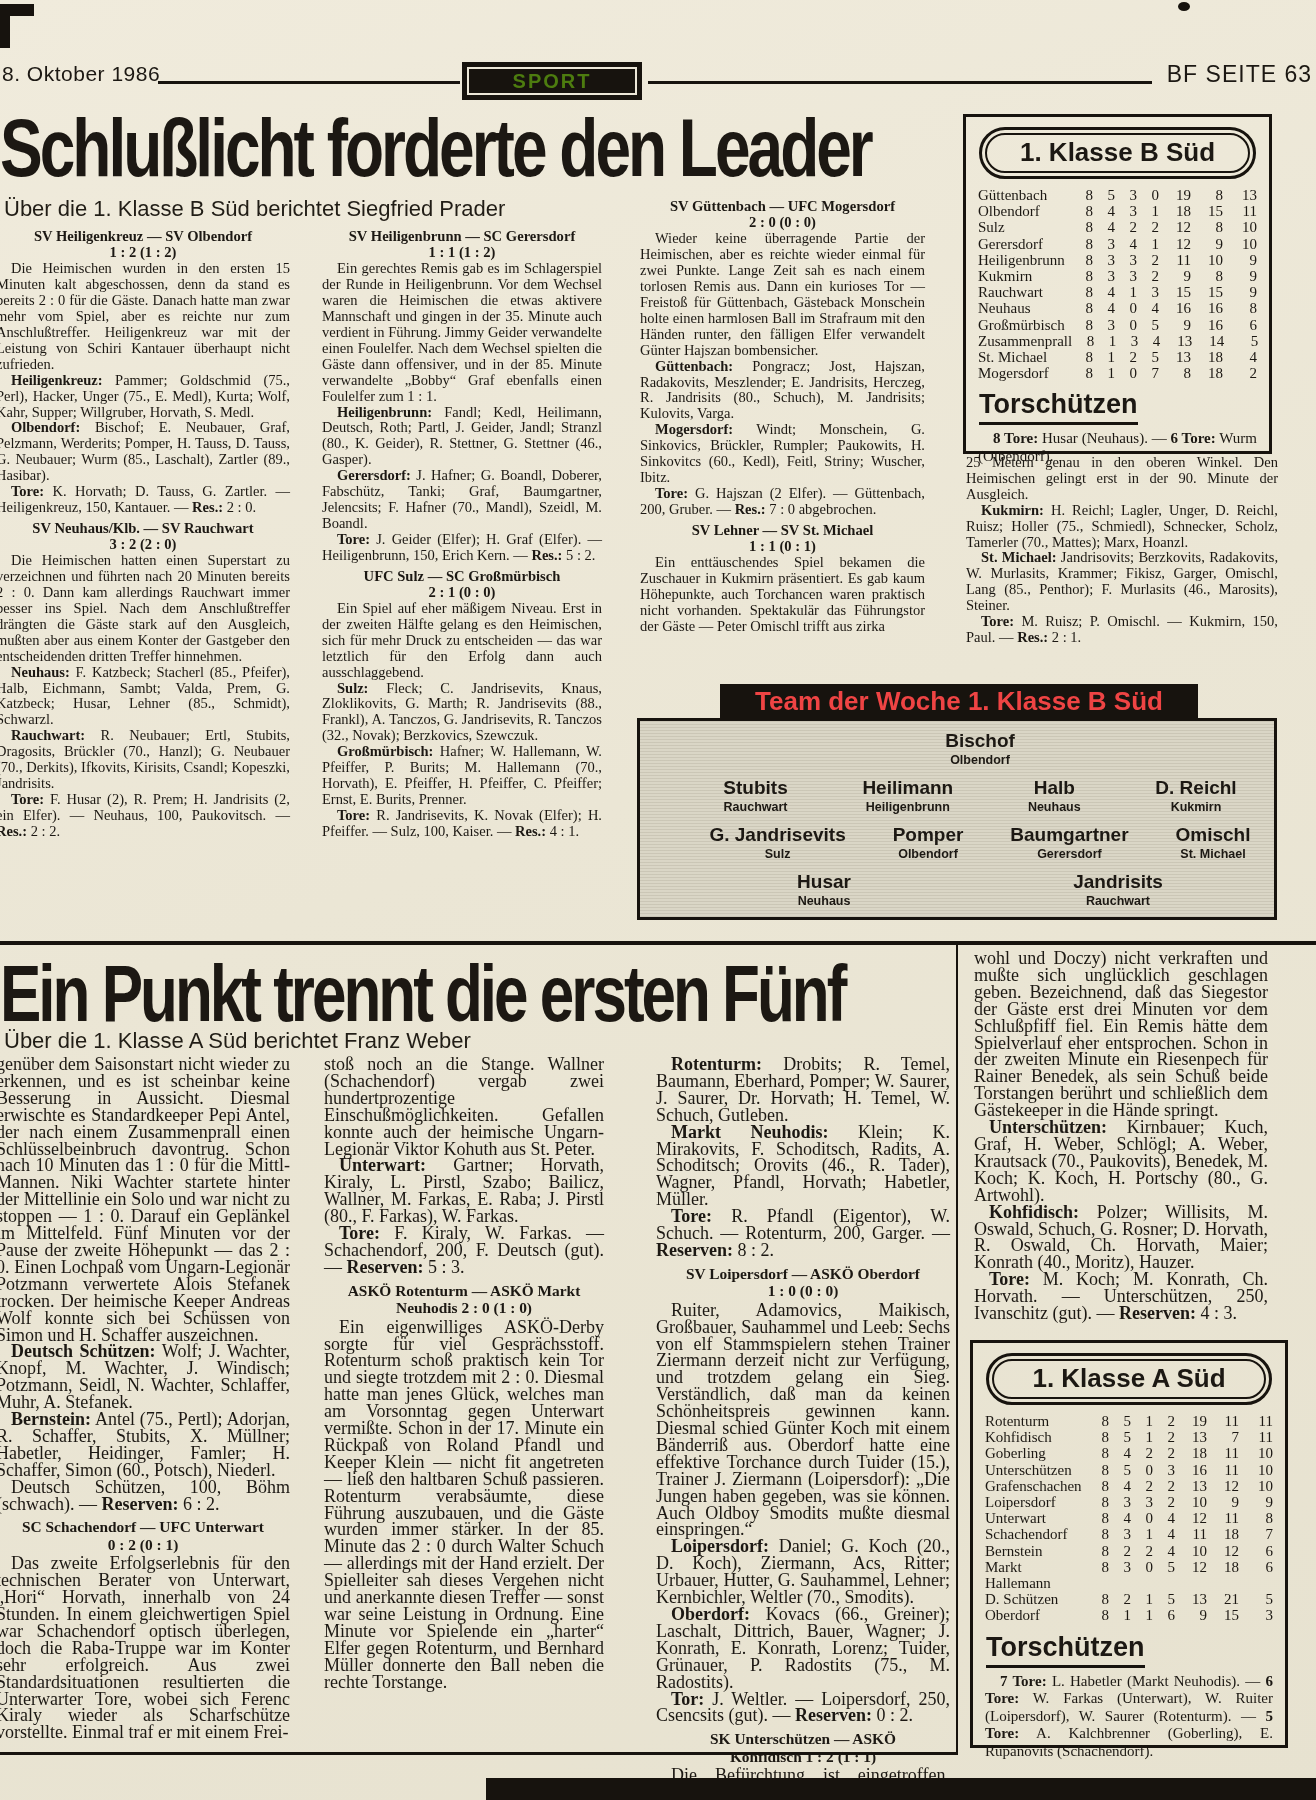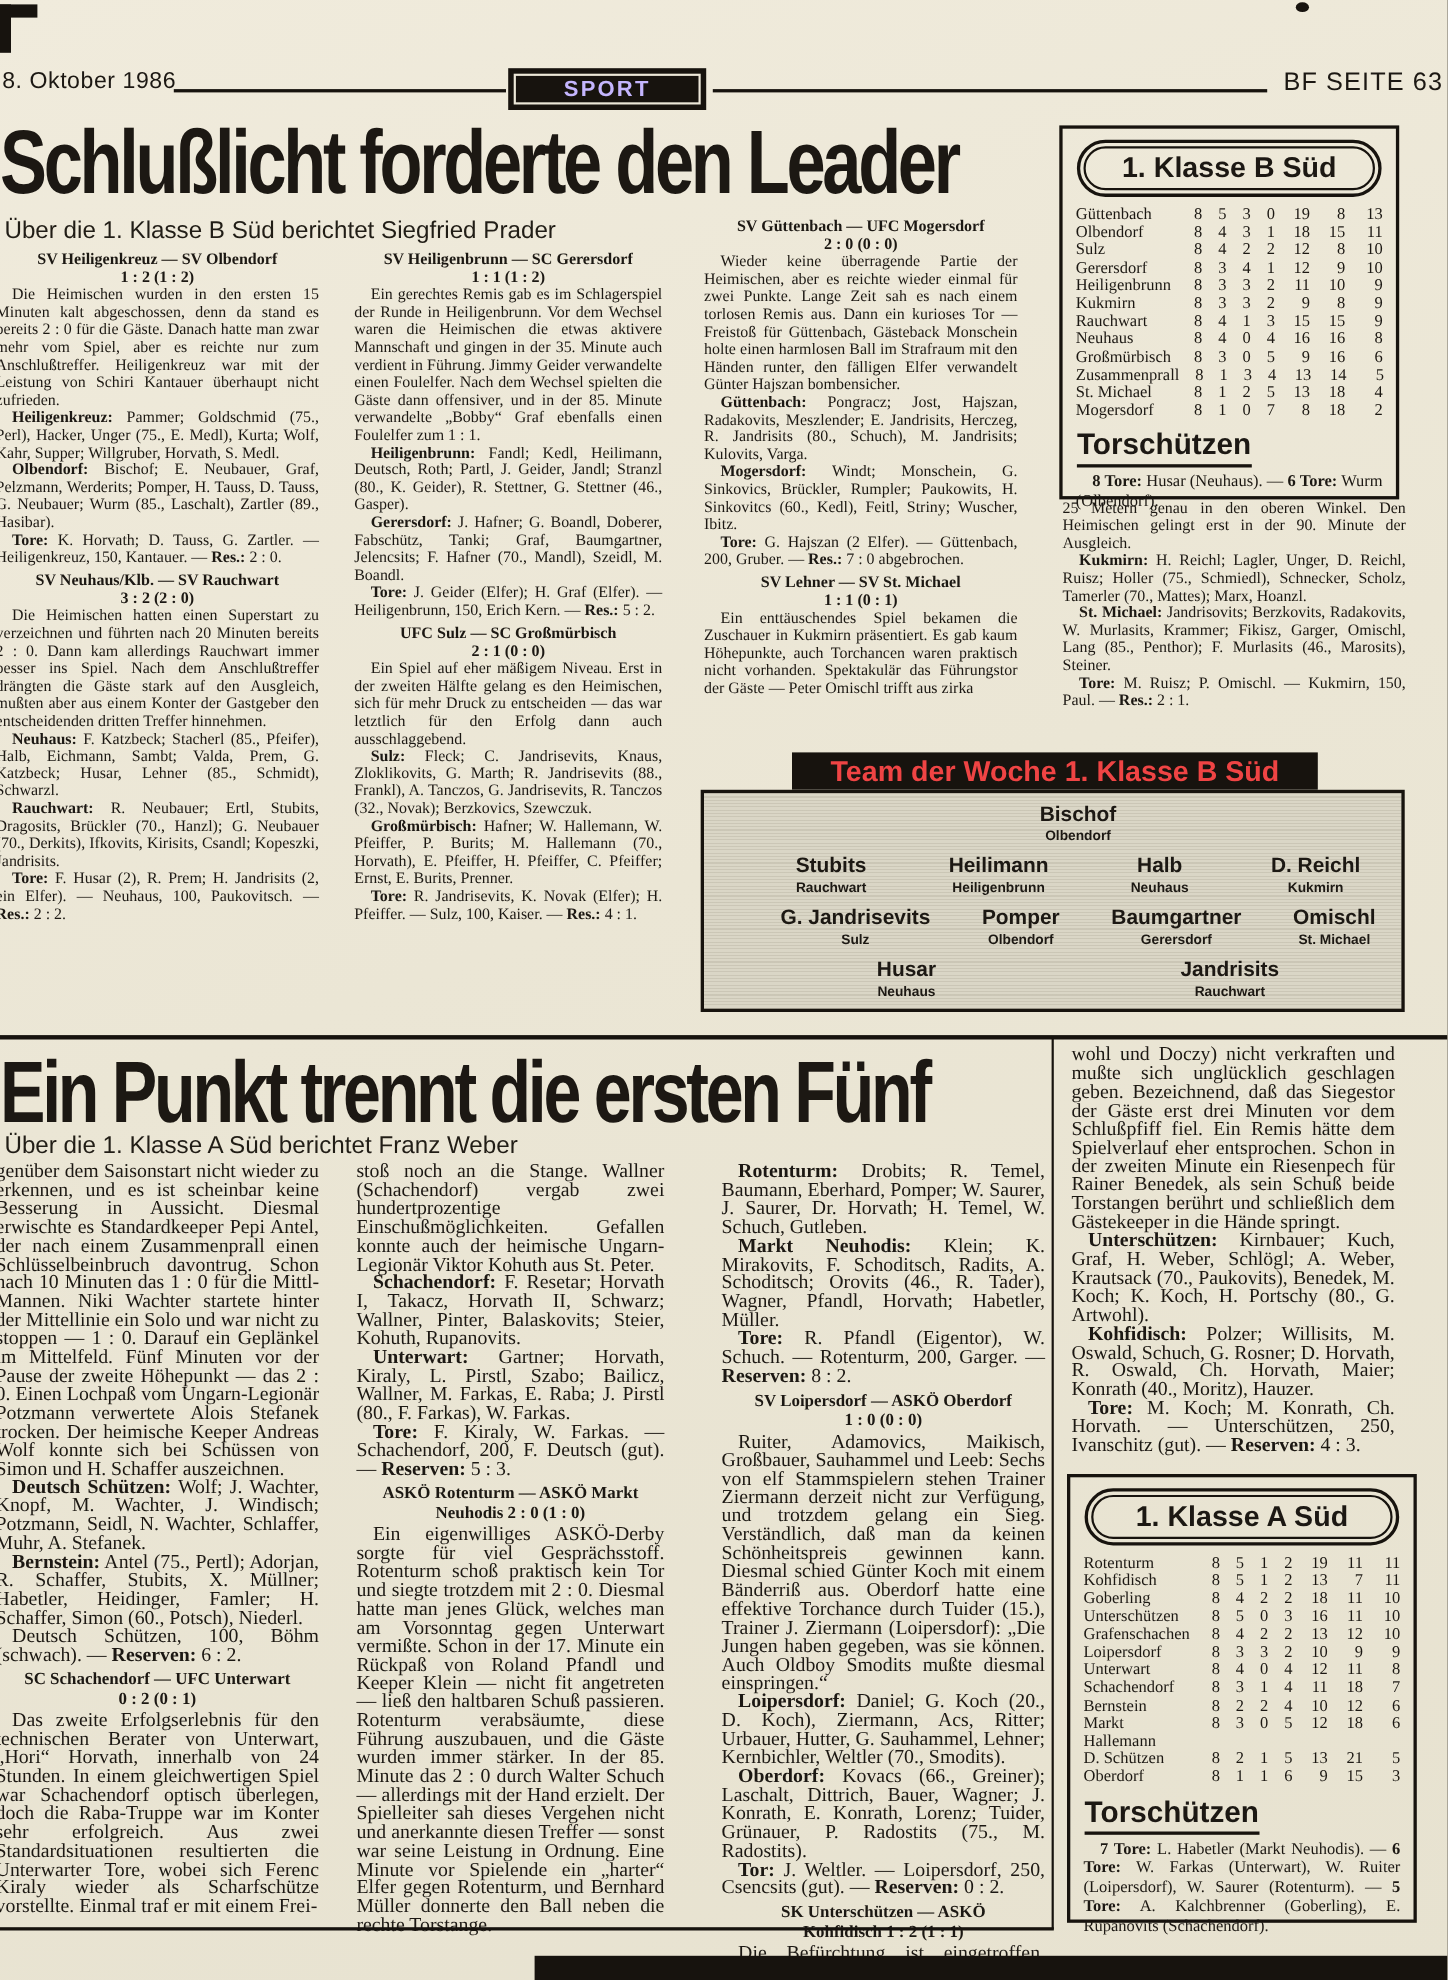--- a/index.html
+++ b/index.html
@@ -10,21 +10,21 @@
     font-family:"Liberation Serif", serif;
   }
   .abs { position:absolute; }
   .ink { background:#17130e; }
 
   
   .mast-date { left:2px; top:62px; font:21px "Liberation Sans", sans-serif; letter-spacing:.5px; }
   .page-label { right:4px; top:61px; font:23px "Liberation Sans", sans-serif; letter-spacing:1px; }
   .rule { position:absolute; background:#17130e; }
   .sport-box { left:464px; top:64px; width:176px; height:34px; background:#17130e; padding:0; box-shadow:0 0 0 2px #17130e; }
-  .sport-inner { margin:3px; height:24px; border:2px solid #ece7d8; color:#c4b5fd;
+  .sport-inner { margin:3px; height:24px; border:2px solid #ece7d8; color:#4d7c0f;
     font:bold 20px "Liberation Sans", sans-serif; letter-spacing:2px; text-align:center; line-height:24px; }
 
   
   .headline { font-family:"Liberation Sans", sans-serif; font-weight:bold; white-space:nowrap;
     letter-spacing:-3px; transform:scaleY(1.28); transform-origin:left top; }
   .h-b { left:0; top:100px; font-size:64px; }
   .h-a { left:0; top:948px; font-size:62px; }
   .byline { font:22px "Liberation Sans", sans-serif; color:#211d16; }
   .by-b { left:4px; top:196px; }
   .by-a { left:4px; top:1028px; }
@@ -346,21 +346,20 @@
       <p class="bp"><b>Bernstein:</b> Antel (75., Pertl); Adorjan, R. Schaffer, Stubits, X. Müllner; Habetler, Heidinger, Famler; H. Schaffer, Simon (60., Potsch), Niederl.</p>
       <p class="bp">Deutsch Schützen, 100, Böhm (schwach). — <b>Reserven:</b> 6 : 2.</p>
       <div class="match-h">
         <div class="mh-l">SC Schachendorf — UFC Unterwart</div>
         <div class="mh-l">0 : 2 (0 : 1)</div>
       </div>
       <p class="bp">Das zweite Erfolgserlebnis für den technischen Berater von Unterwart, „Hori“ Horvath, innerhalb von 24 Stunden. In einem gleichwertigen Spiel war Schachendorf optisch überlegen, doch die Raba-Truppe war im Konter sehr erfolgreich. Aus zwei Standardsituationen resultierten die Unterwarter Tore, wobei sich Ferenc Kiraly wieder als Scharfschütze vorstellte. Einmal traf er mit einem Frei-</p>
     </div>
   <div class="col a2" style="left:324px;top:1056px;width:280px;">
       <p class="bp noind">stoß noch an die Stange. Wallner (Schachendorf) vergab zwei hundertprozentige Einschußmöglichkeiten. Gefallen konnte auch der heimische Ungarn-Legionär Viktor Kohuth aus St. Peter.</p>
-      <p class="bp"><b>Schachendorf:</b> F. Resetar; Horvath I, Takacz, Horvath II, Schwarz; Wallner, Pinter, Balaskovits; Steier, Kohuth, Rupanovits.</p>
       <p class="bp"><b>Unterwart:</b> Gartner; Horvath, Kiraly, L. Pirstl, Szabo; Bailicz, Wallner, M. Farkas, E. Raba; J. Pirstl (80., F. Farkas), W. Farkas.</p>
       <p class="bp"><b>Tore:</b> F. Kiraly, W. Farkas. — Schachendorf, 200, F. Deutsch (gut). — <b>Reserven:</b> 5 : 3.</p>
       <div class="match-h">
         <div class="mh-l">ASKÖ Rotenturm — ASKÖ Markt</div>
         <div class="mh-l">Neuhodis 2 : 0 (1 : 0)</div>
       </div>
       <p class="bp">Ein eigenwilliges ASKÖ-Derby sorgte für viel Gesprächsstoff. Rotenturm schoß praktisch kein Tor und siegte trotzdem mit 2 : 0. Diesmal hatte man jenes Glück, welches man am Vorsonntag gegen Unterwart vermißte. Schon in der 17. Minute ein Rückpaß von Roland Pfandl und Keeper Klein — nicht fit angetreten — ließ den haltbaren Schuß passieren. Rotenturm verabsäumte, diese Führung auszubauen, und die Gäste wurden immer stärker. In der 85. Minute das 2 : 0 durch Walter Schuch — allerdings mit der Hand erzielt. Der Spielleiter sah dieses Vergehen nicht und anerkannte diesen Treffer — sonst war seine Leistung in Ordnung. Eine Minute vor Spielende ein „harter“ Elfer gegen Rotenturm, und Bernhard Müller donnerte den Ball neben die rechte Torstange.</p>
     </div>
   <div class="col a2" style="left:656px;top:1056px;width:294px;">
       <p class="bp"><b>Rotenturm:</b> Drobits; R. Temel, Baumann, Eberhard, Pomper; W. Saurer, J. Saurer, Dr. Horvath; H. Temel, W. Schuch, Gutleben.</p>

